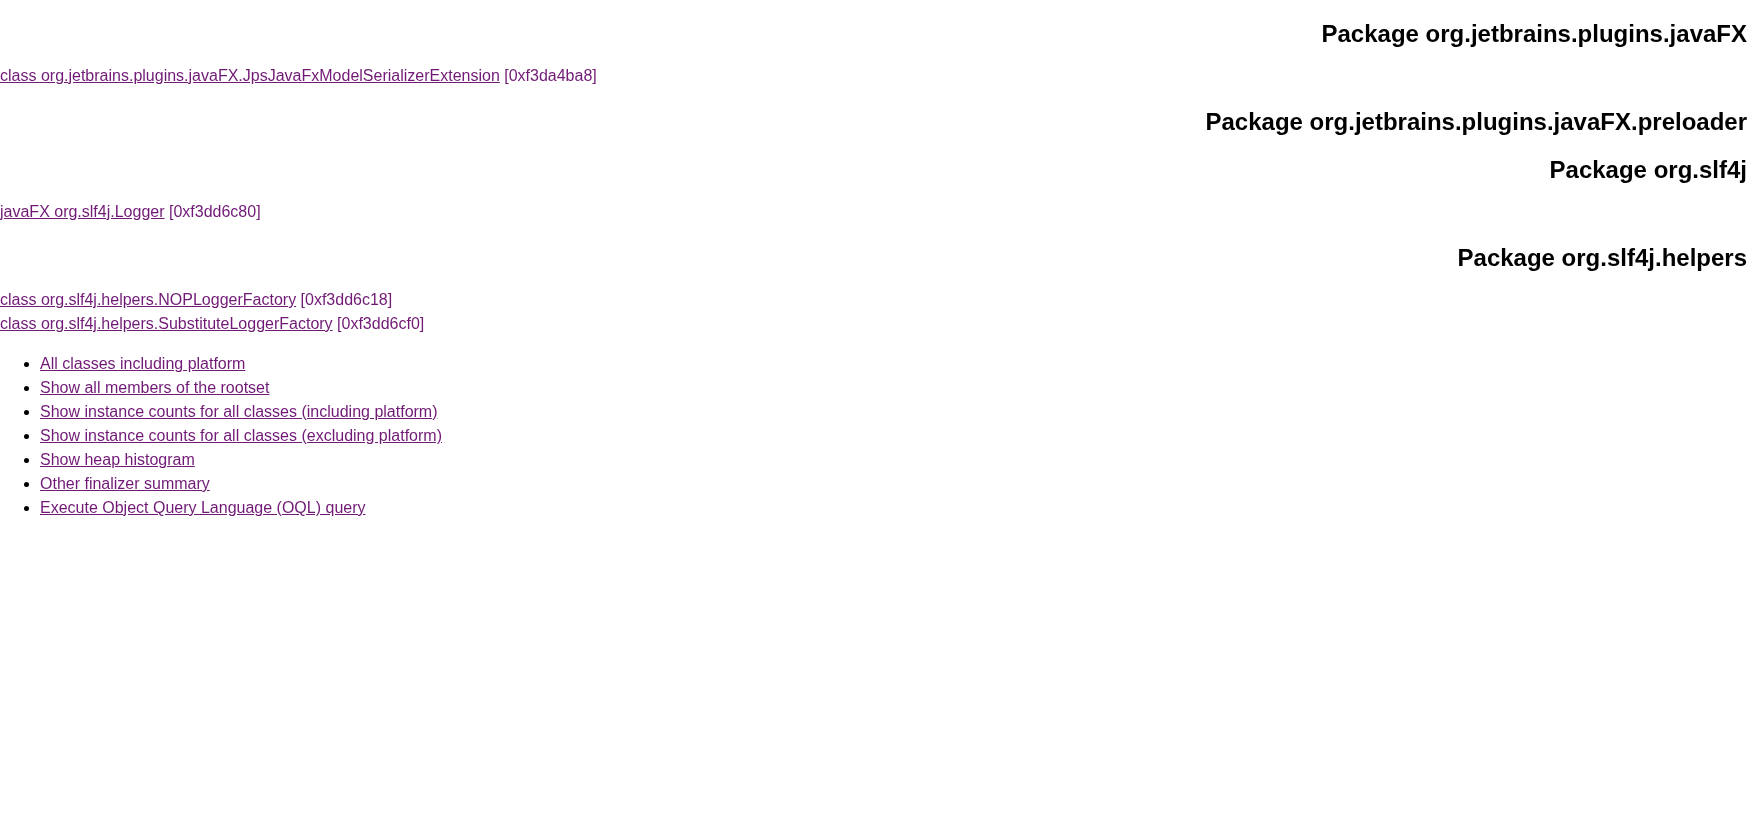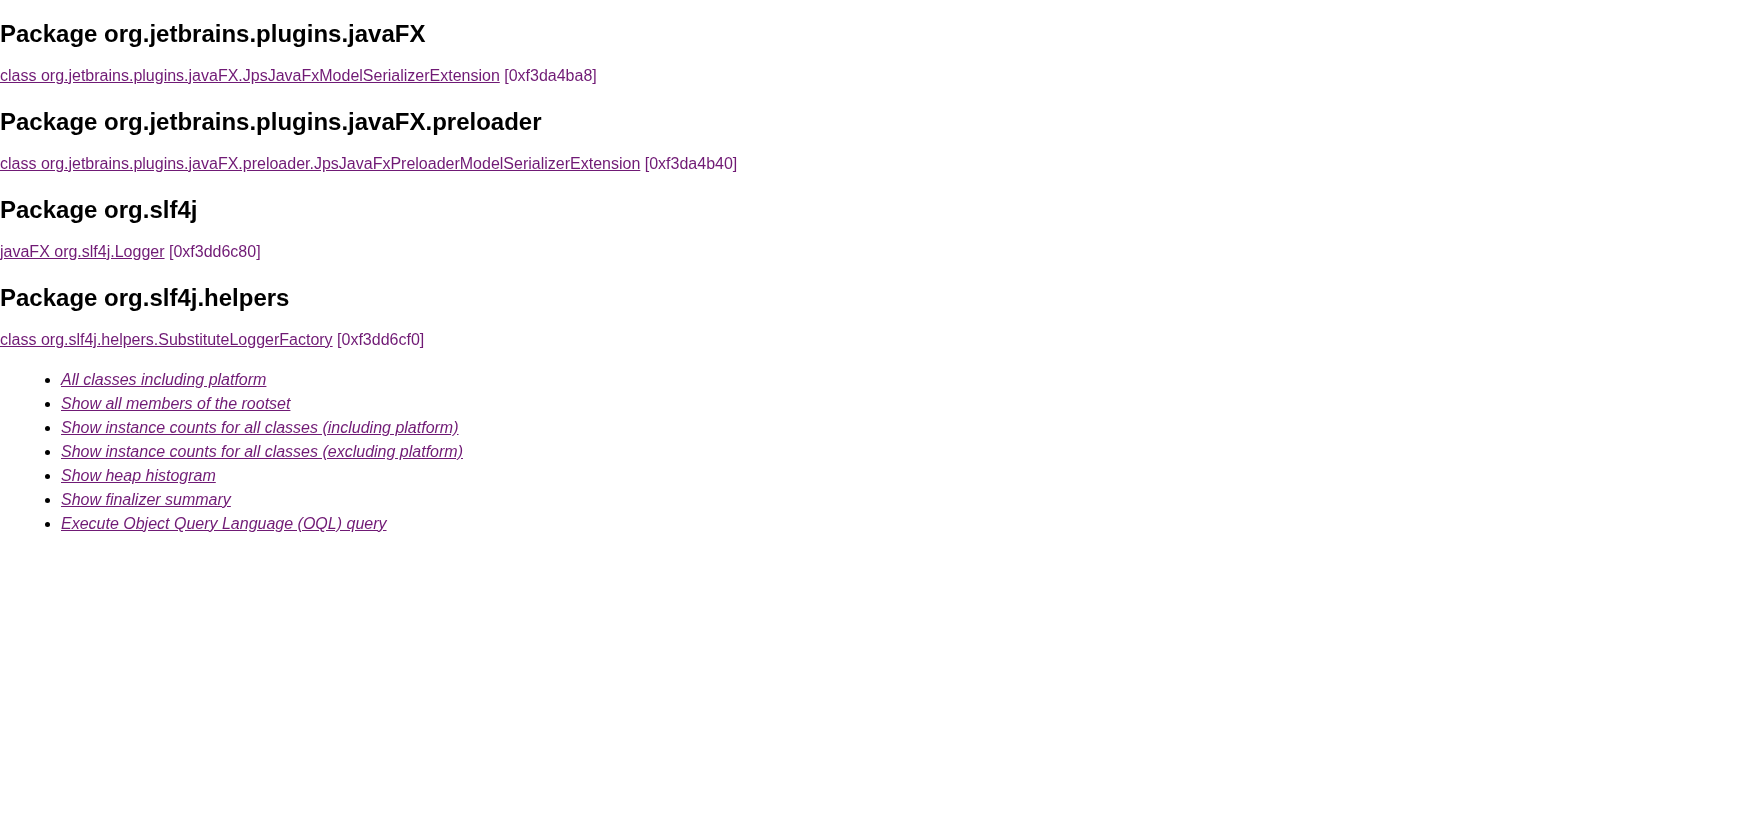--- a/index.html
+++ b/index.html
@@ -7,67 +7,65 @@
       font-size: 16px;
       margin: 0;
       padding: 0;
       color: #000;
       background: #fff;
     }
     h2 {
       font-size: 24px;
       font-weight: bold;
       margin: 20px 0 16px 0;
+      text-align: right;
     }
     a {
       color: #701a75;
       text-decoration: underline;
     }
     .class-entry {
       margin: 0;
       line-height: 1.5;
     }
     .class-list {
       margin-bottom: 4px;
     }
     .address {
       color: #701a75;
     }
     ul {
       margin: 16px 0;
-      padding-left: 61px;
-      font-style: italic;
+      padding-left: 40px;
     }
     li {
       list-style-type: disc;
       line-height: 1.5;
     }
   </style>
 </head>
 <body>
 
 <div id="content">
     <h2>Package org.jetbrains.plugins.javaFX</h2>
     <div class="class-list">
       <div class="class-entry"><a href="#">class org.jetbrains.plugins.javaFX.JpsJavaFxModelSerializerExtension</a><span class="address"> [0xf3da4ba8]</span></div>
     </div>
     <h2>Package org.jetbrains.plugins.javaFX.preloader</h2>
-    <div class="class-list">
-      <div class="class-entry"><a href="#">class org.jetbrains.plugins.javaFX.preloader.JpsJavaFxPreloaderModelSerializerExtension</a><span class="address"> [0xf3da4b40]</span></div>
-    </div>
     <h2>Package org.slf4j</h2>
     <div class="class-list">
       <div class="class-entry"><a href="#">javaFX org.slf4j.Logger</a><span class="address"> [0xf3dd6c80]</span></div>
     </div>
     <h2>Package org.slf4j.helpers</h2>
     <div class="class-list">
+      <div class="class-entry"><a href="#">class org.slf4j.helpers.NOPLoggerFactory</a><span class="address"> [0xf3dd6c18]</span></div>
       <div class="class-entry"><a href="#">class org.slf4j.helpers.SubstituteLoggerFactory</a><span class="address"> [0xf3dd6cf0]</span></div>
     </div>
     <ul>
       <li><a href="#">All classes including platform</a></li>
       <li><a href="#">Show all members of the rootset</a></li>
       <li><a href="#">Show instance counts for all classes (including platform)</a></li>
       <li><a href="#">Show instance counts for all classes (excluding platform)</a></li>
       <li><a href="#">Show heap histogram</a></li>
-      <li><a href="#">Show finalizer summary</a></li>
+      <li><a href="#">Other finalizer summary</a></li>
       <li><a href="#">Execute Object Query Language (OQL) query</a></li>
     </ul>
   </div>
 
 </body></html>

